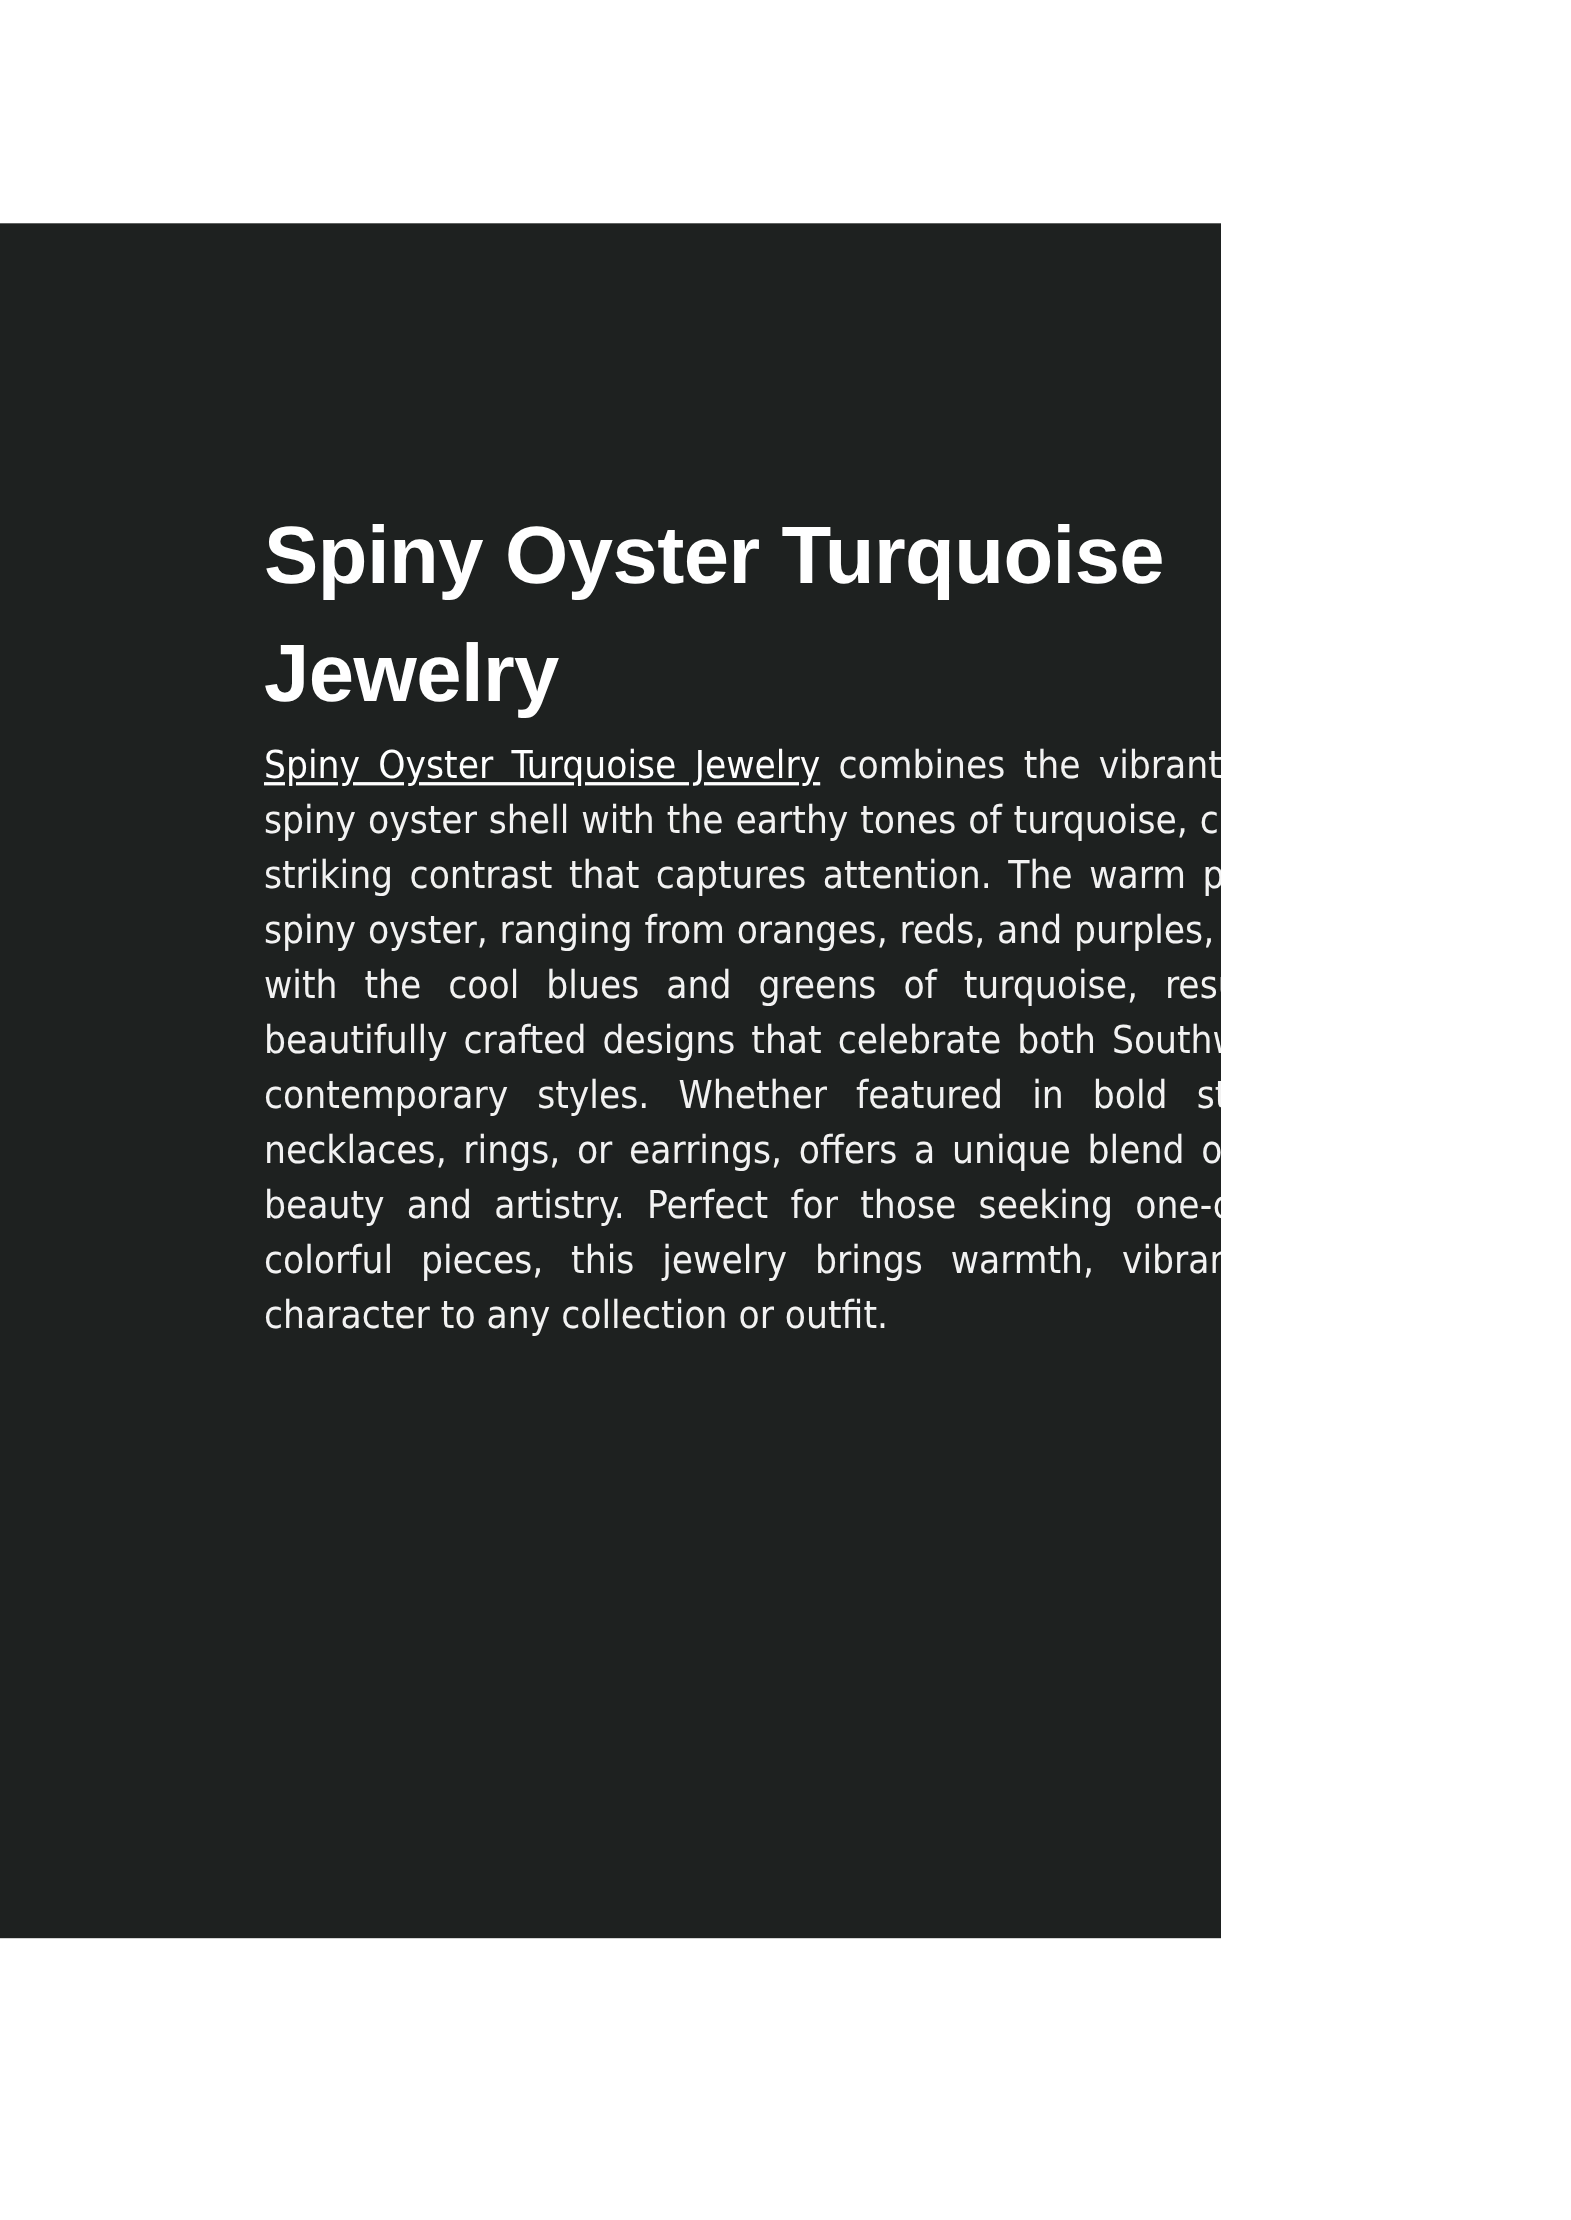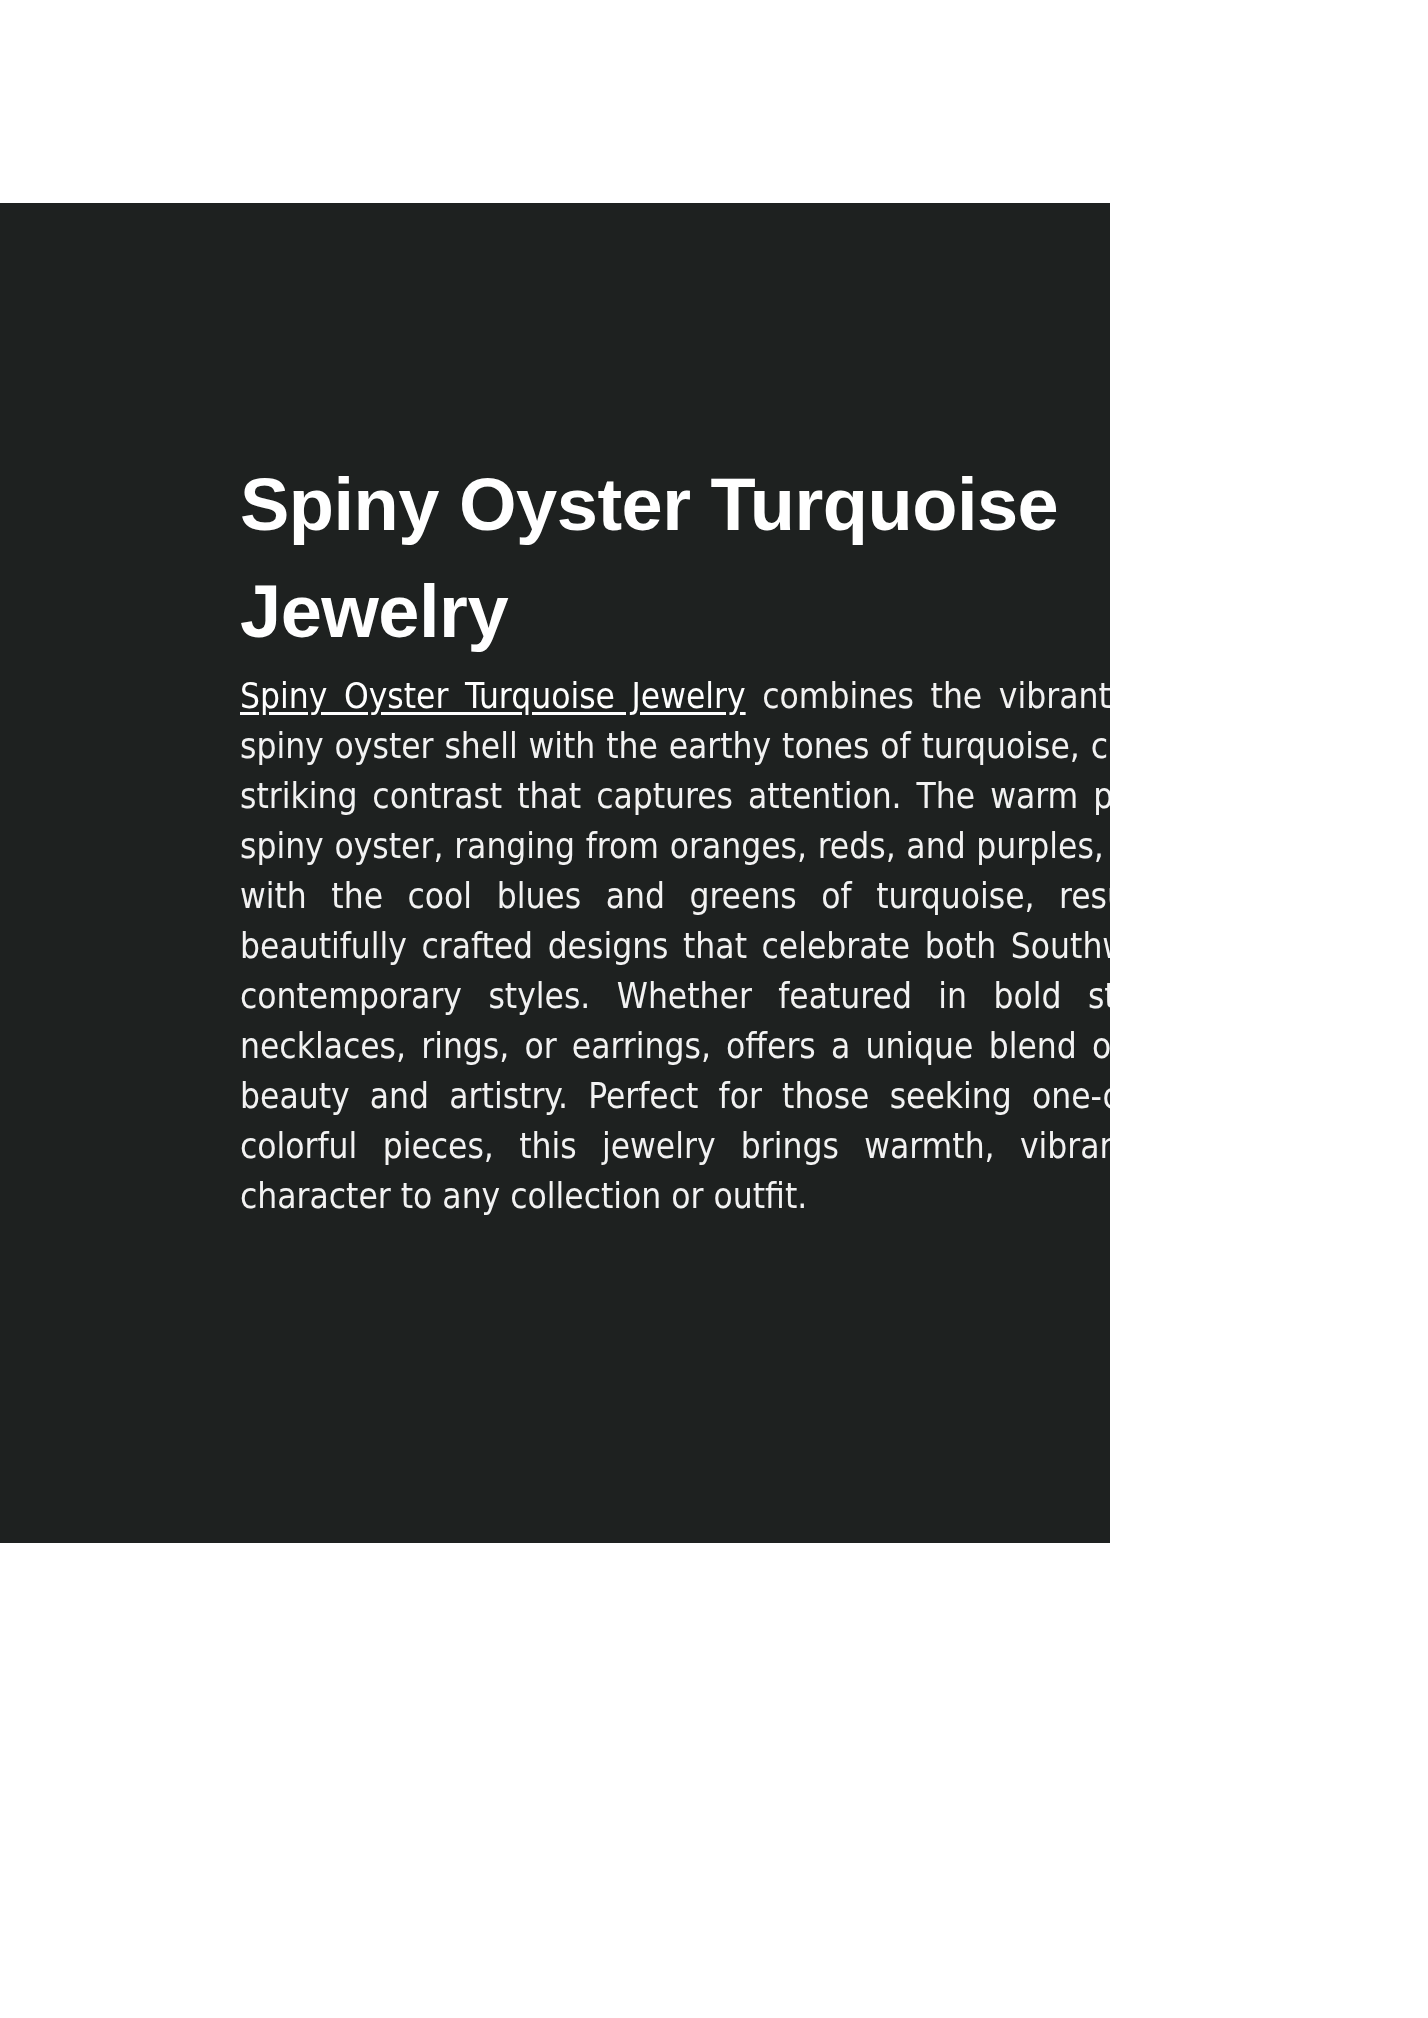--- a/index.html
+++ b/index.html
@@ -14,21 +14,21 @@
     overflow: hidden;
     font-family: "DejaVu Sans", sans-serif;
   }
 
   
   #dark-panel {
     position: absolute;
     left: 0;
     top: 203px;
     width: 1110px;
-    height: 1340px;
+    height: 1559px;
     background: #1e2120;
     overflow: hidden;
   }
 
   #content-column {
     position: absolute;
     left: 240px;
     top: 0;
     width: 1030px;   
   }

